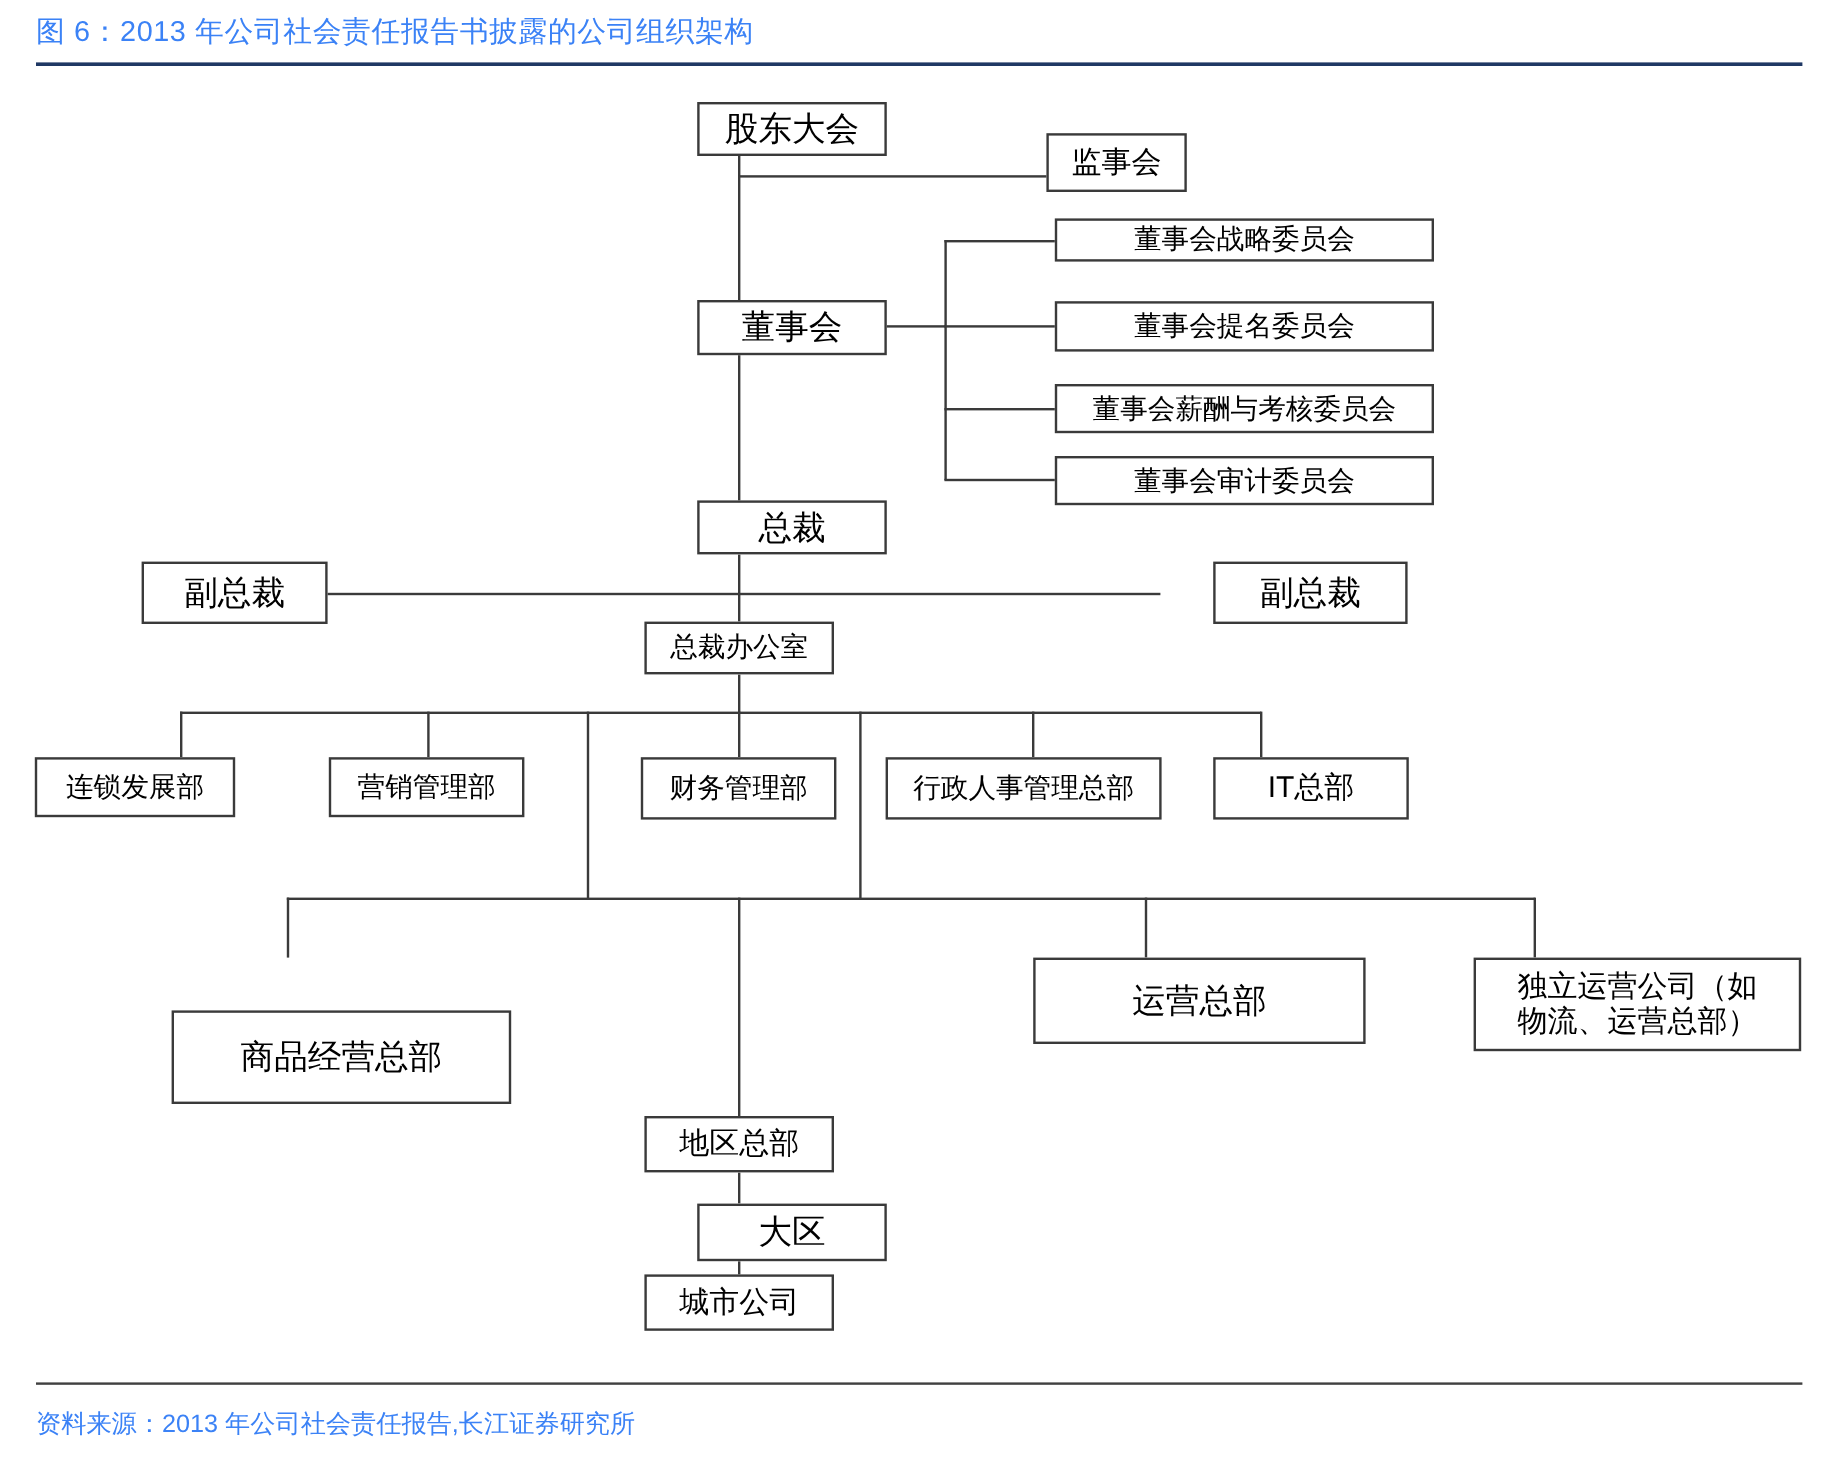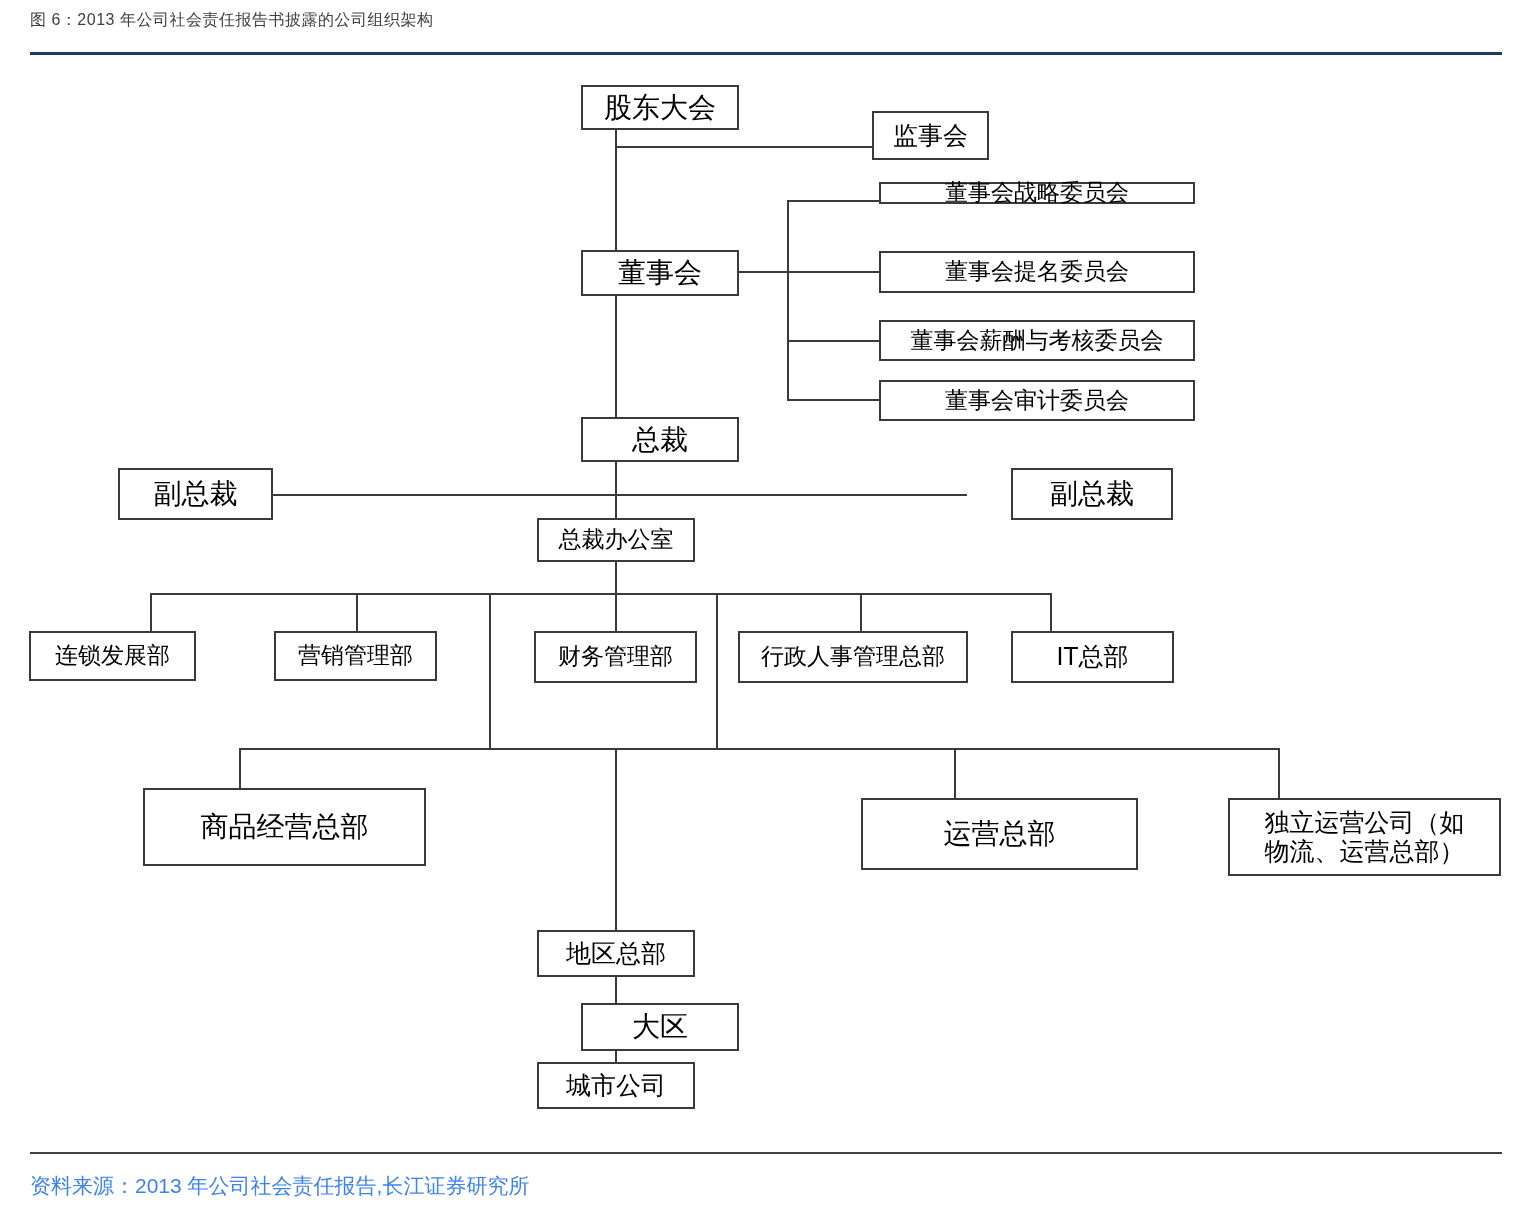--- a/index.html
+++ b/index.html
@@ -16,22 +16,22 @@
     height: 1226px;
     background: #ffffff;
     overflow: hidden;
   }
 
   
   .fig-title {
     position: absolute;
     left: 30px;
     top: 10px;
-    font-size: 16px;
-    color: #404040;
+    font-size: 24px;
+    color: #3b82f6;
     letter-spacing: 0.5px;
     white-space: nowrap;
   }
   .rule-top {
     position: absolute;
     left: 30px;
     top: 52px;
     width: 1472px;
     height: 3px;
     background: #1f3864;
@@ -147,21 +147,21 @@
     </div>
 
     <div class="node f25" style="left:872px; top:111px; width:117px; height:49px;">
       <span>监事会</span>
     </div>
 
     <div class="node f28" style="left:537px; top:250px; width:158px; height:46px;">
       <span>董事会</span>
     </div>
 
-    <div class="node f23" style="left:879px; top:182px; width:316px; height:22px;">
+    <div class="node f23" style="left:879px; top:182px; width:316px; height:36px;">
       <span>董事会战略委员会</span>
     </div>
 
     <div class="node f23" style="left:879px; top:251px; width:316px; height:42px;">
       <span>董事会提名委员会</span>
     </div>
 
     <div class="node f23" style="left:879px; top:320px; width:316px; height:41px;">
       <span>董事会薪酬与考核委员会</span>
     </div>
@@ -199,21 +199,21 @@
     </div>
 
     <div class="node f23" style="left:738px; top:631px; width:230px; height:52px;">
       <span>行政人事管理总部</span>
     </div>
 
     <div class="node f25" style="left:1011px; top:631px; width:163px; height:52px;">
       <span>IT总部</span>
     </div>
 
-    <div class="node f28" style="left:99px; top:788px; width:283px; height:78px;justify-content:center;">
+    <div class="node f28" style="left:99px; top:842px; width:283px; height:78px;justify-content:center;">
       <span>商品经营总部</span>
     </div>
 
     <div class="node f28" style="left:817px; top:798px; width:277px; height:72px;">
       <span>运营总部</span>
     </div>
 
     <div class="node f25" style="left:1228px; top:798px; width:273px; height:78px; flex-direction:column;">
       <span>独立运营公司（如</span>
       <span>物流、运营总部）</span>

